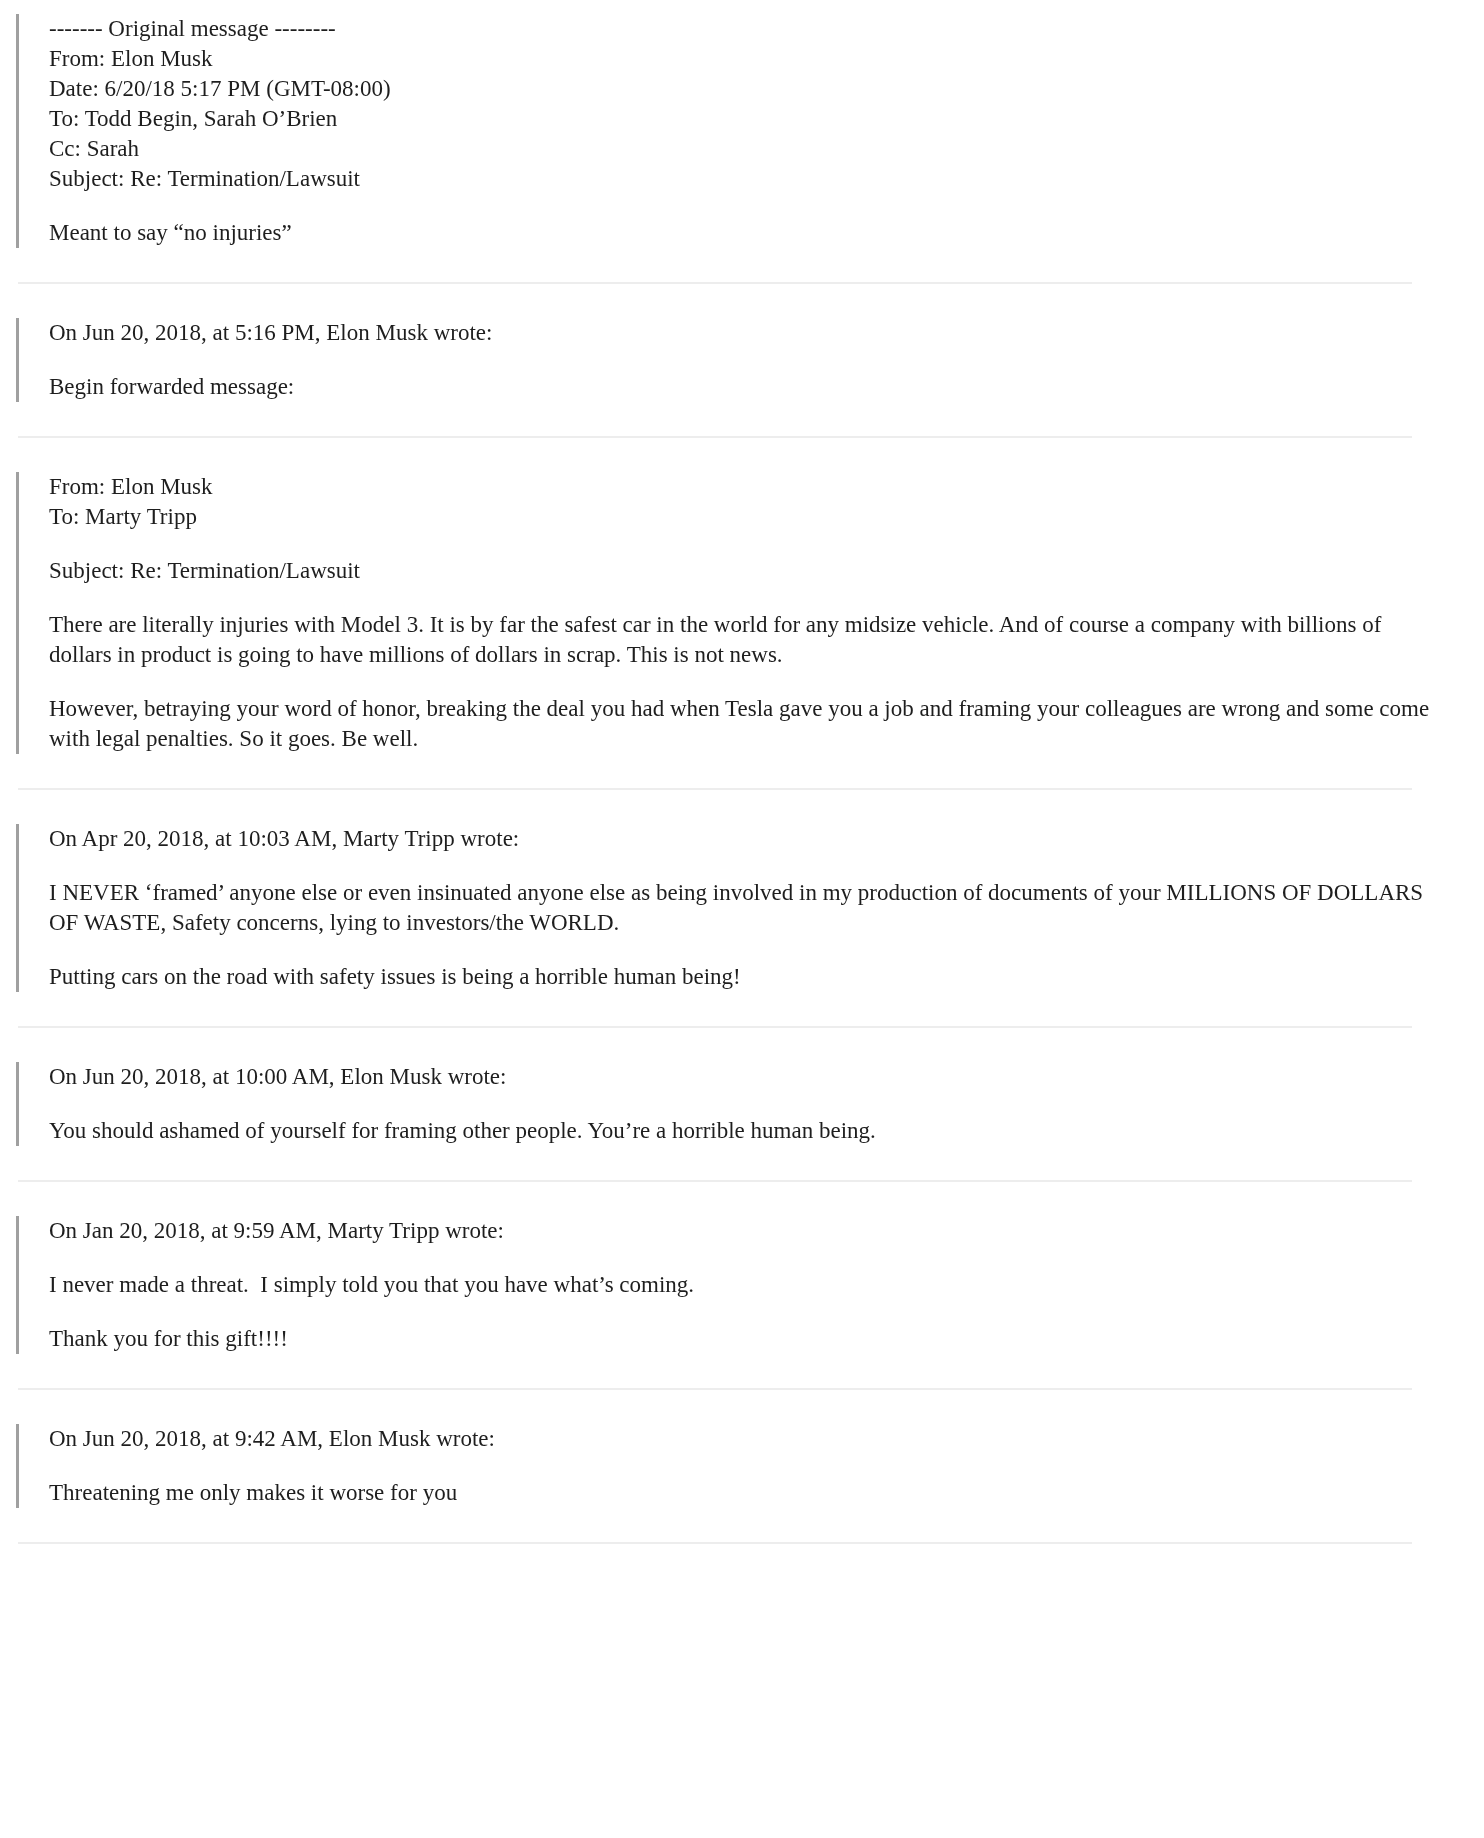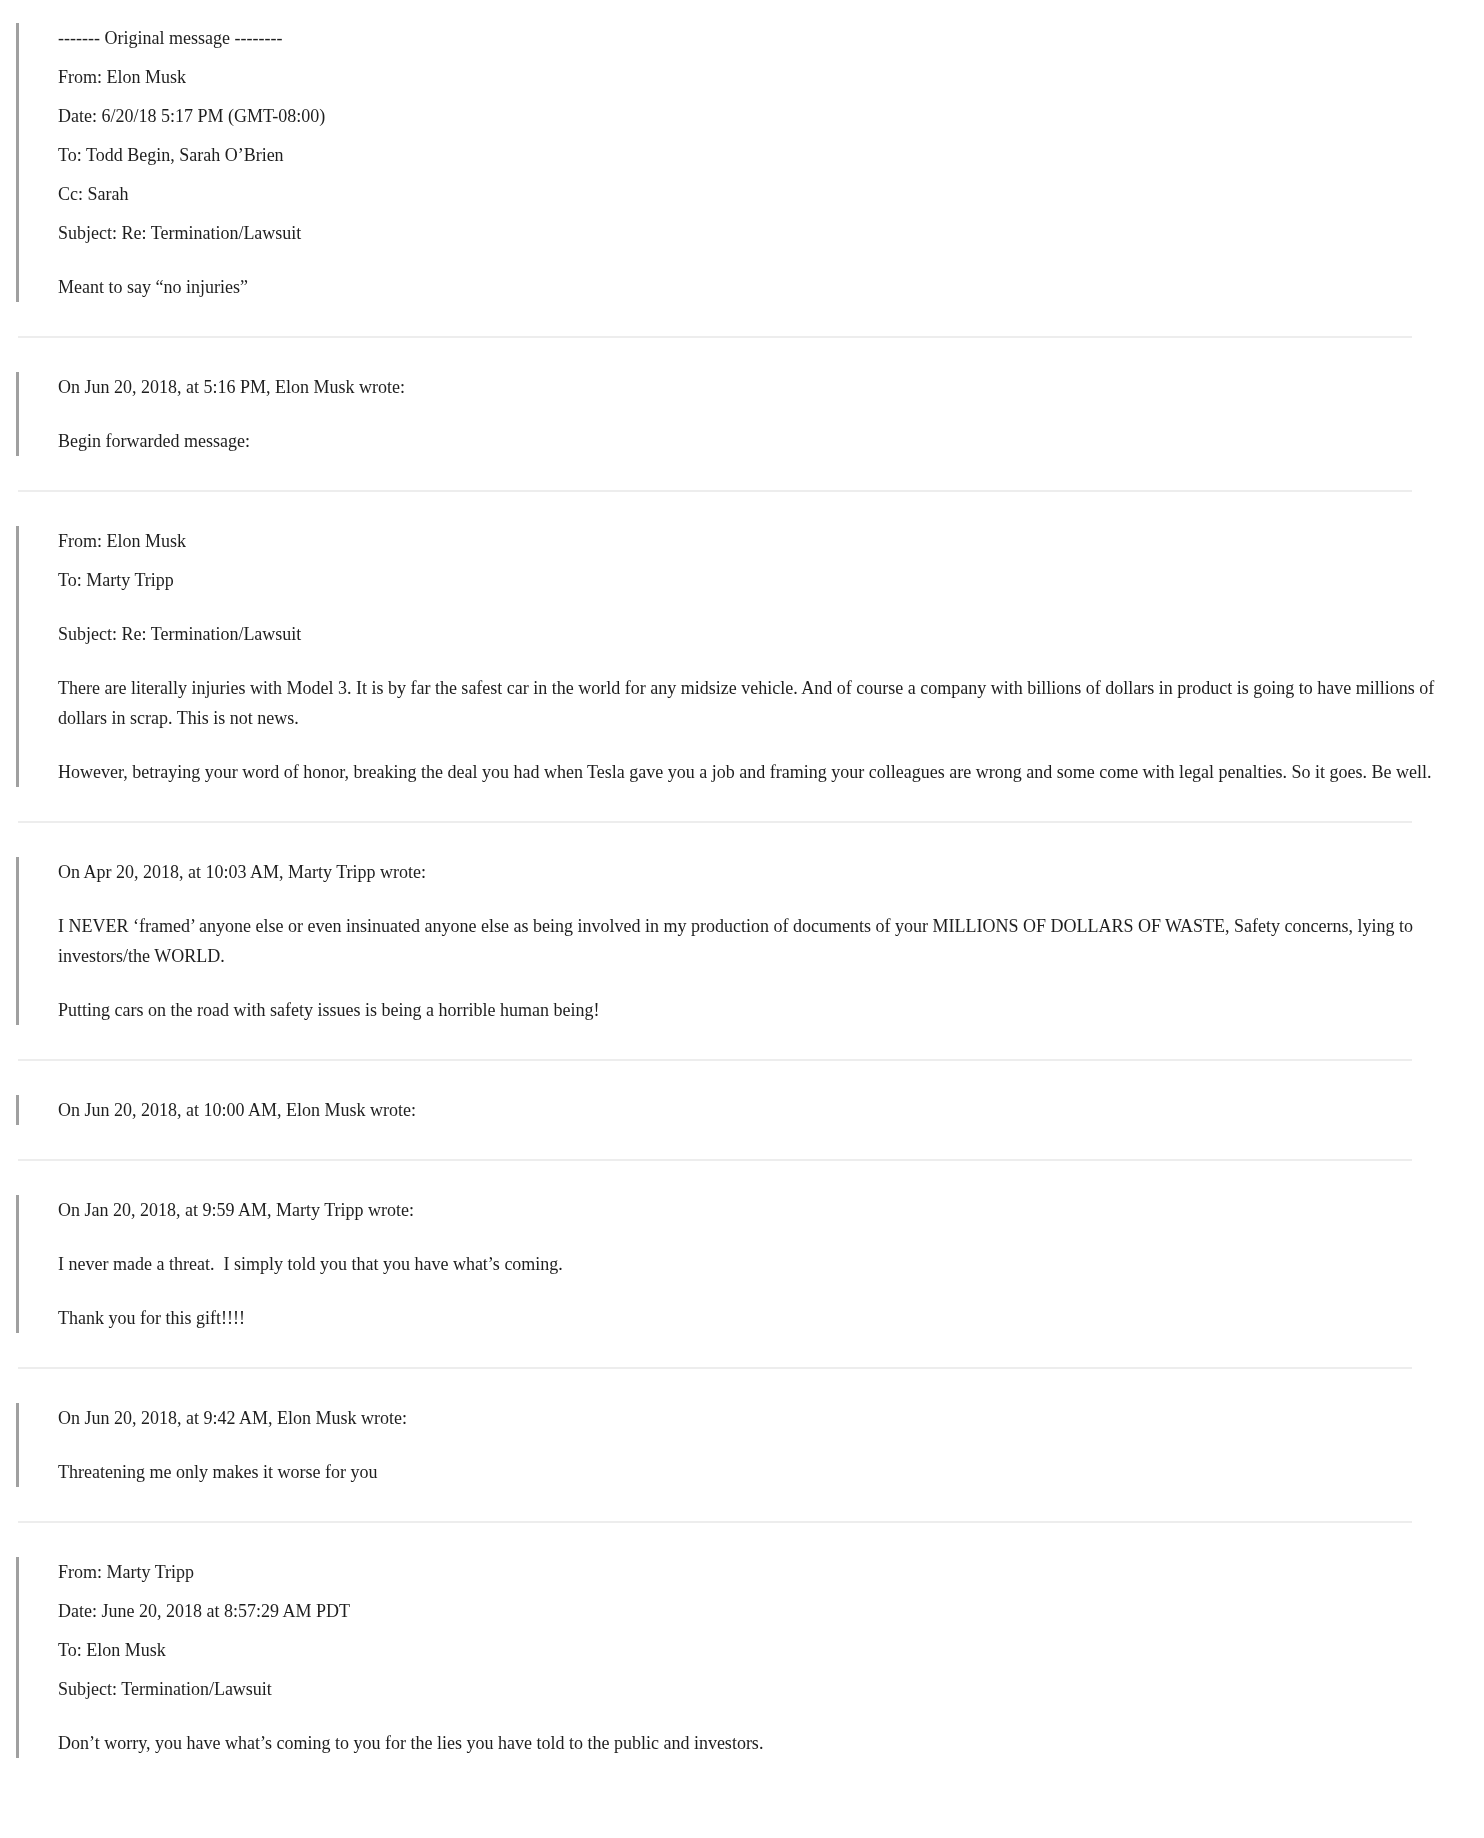--- a/index.html
+++ b/index.html
@@ -14,22 +14,22 @@
     padding: 14px 36px 30px 16px;
     background: #ffffff;
     font-family: "Liberation Serif", "DejaVu Serif", serif;
     color: #1e1e1e;
   }
   .qblock {
     border-left: 3px solid #a0a0a0;
     padding-left: 30px;
   }
   .qblock p {
-    margin: 9px;
-    font-size: 18px;
+    margin: 0;
+    font-size: 23px;
     line-height: 30px;
     white-space: pre-wrap;
     color: #1e1e1e;
   }
   .qblock p.para {
     margin-top: 24px;
   }
   hr.divider {
     border: none;
     border-top: 2px solid #ededed;
@@ -73,40 +73,34 @@
   <section class="qblock">
     <p>On Apr 20, 2018, at 10:03 AM, Marty Tripp wrote:</p>
     <p class="para">I NEVER ‘framed’ anyone else or even insinuated anyone else as being involved in my production of documents of your MILLIONS OF DOLLARS OF WASTE, Safety concerns, lying to investors/the WORLD.</p>
     <p class="para">Putting cars on the road with safety issues is being a horrible human being!</p>
   </section>
 
   <hr class="divider">
 
   <section class="qblock">
     <p>On Jun 20, 2018, at 10:00 AM, Elon Musk wrote:</p>
+    <p class="para">You should ashamed of yourself for framing other people. You’re a horrible human being.</p>
   </section>
 
   <hr class="divider">
 
   <section class="qblock">
     <p>On Jan 20, 2018, at 9:59 AM, Marty Tripp wrote:</p>
     <p class="para">I never made a threat.  I simply told you that you have what’s coming.</p>
     <p class="para">Thank you for this gift!!!!</p>
   </section>
 
   <hr class="divider">
 
   <section class="qblock">
     <p>On Jun 20, 2018, at 9:42 AM, Elon Musk wrote:</p>
     <p class="para">Threatening me only makes it worse for you</p>
   </section>
 
   <hr class="divider">
 
-  <section class="qblock">
-    <p>From: Marty Tripp</p>
-    <p>Date: June 20, 2018 at 8:57:29 AM PDT</p>
-    <p>To: Elon Musk</p>
-    <p>Subject: Termination/Lawsuit</p>
-    <p class="para">Don’t worry, you have what’s coming to you for the lies you have told to the public and investors.</p>
-  </section>
 
 </div>
 
 </body></html>

